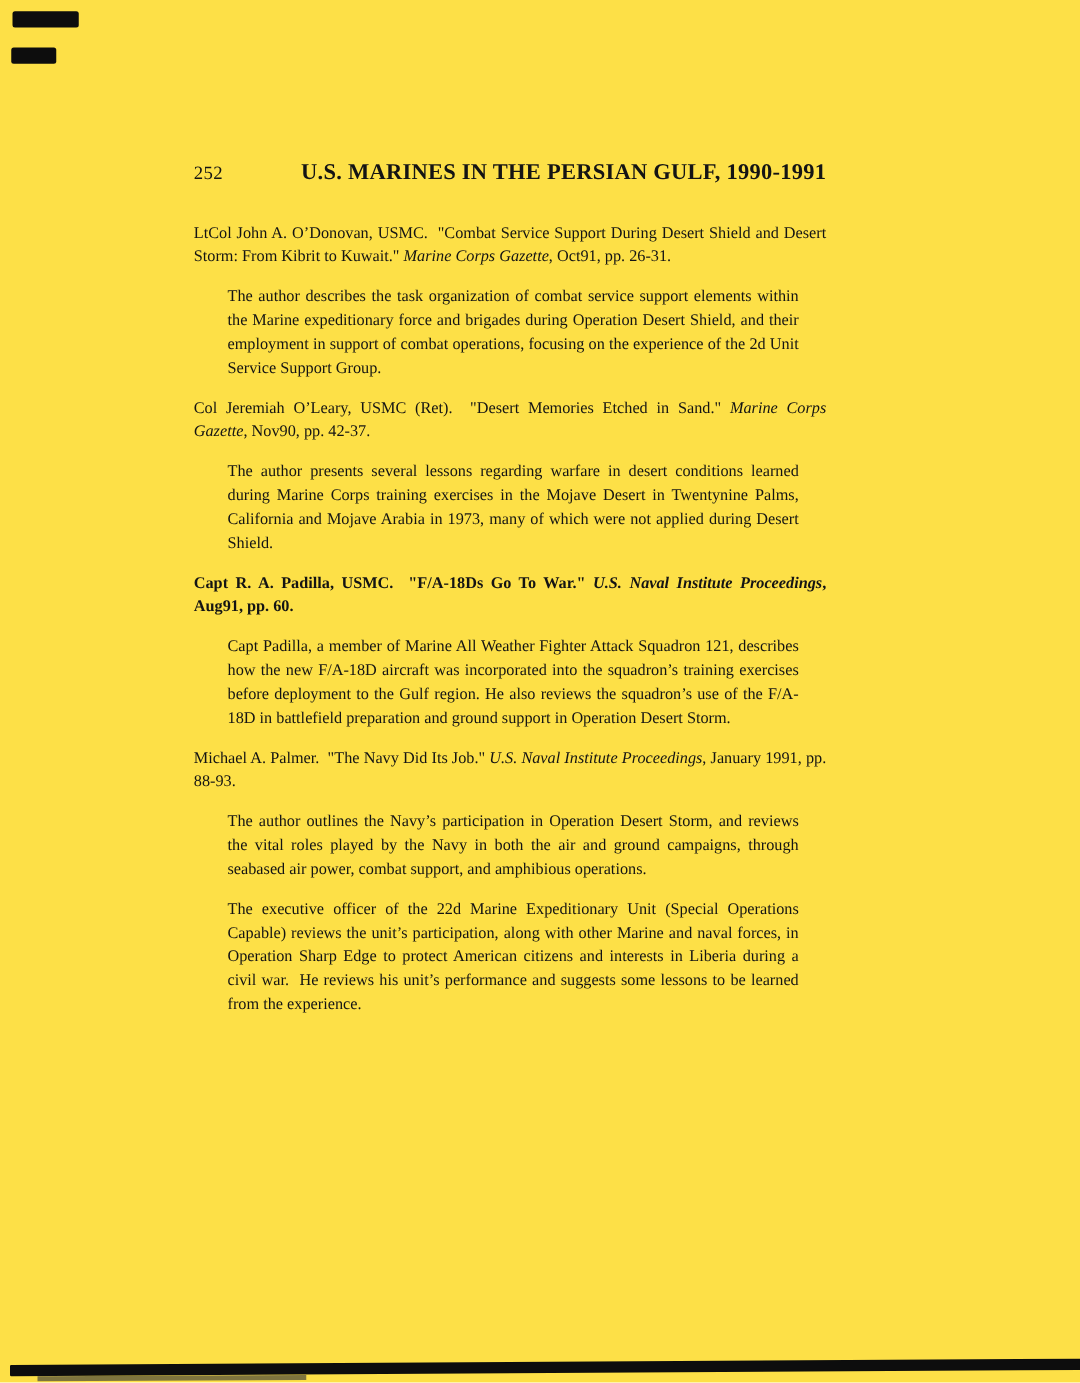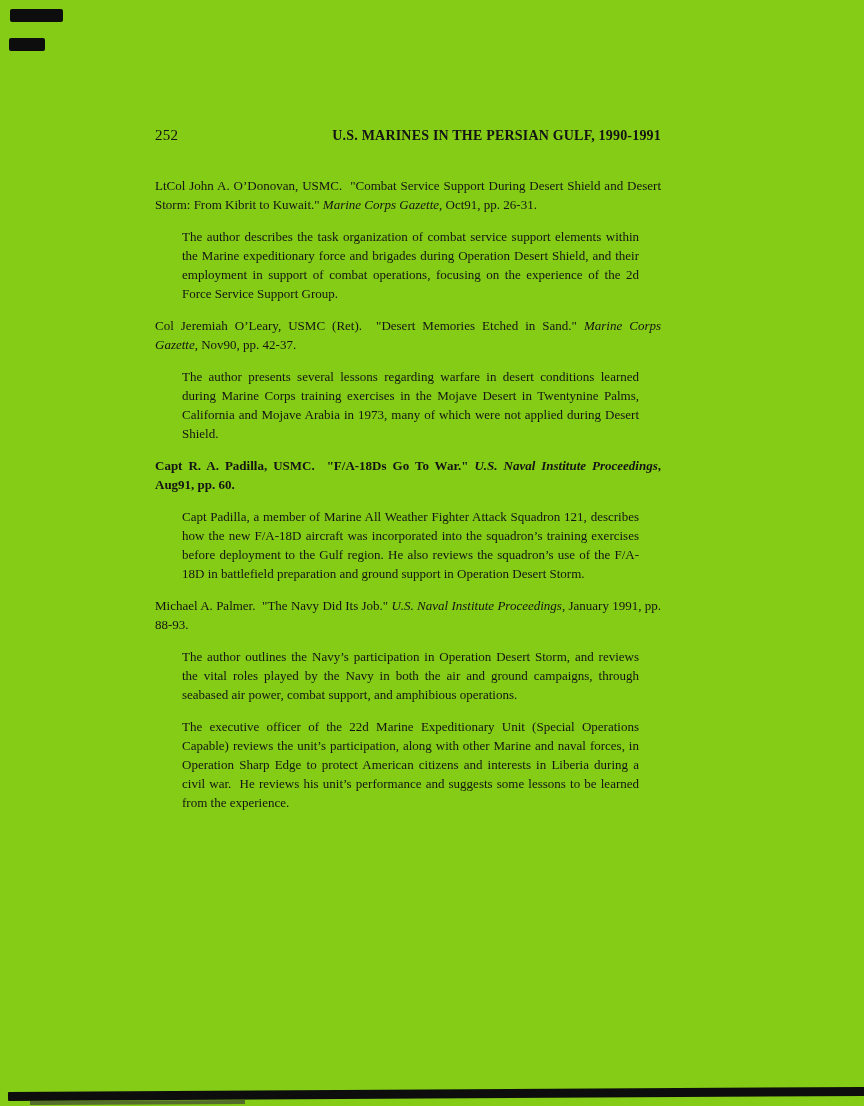--- a/index.html
+++ b/index.html
@@ -1,20 +1,20 @@
 <!DOCTYPE html>
 <html><head>
 <meta charset="utf-8">
 <style>
   html, body { margin: 0; padding: 0; background: #ffffff; }
   .page {
     position: relative;
     width: 864px;
     height: 1106px;
-    background: #84cc16;
+    background: #fde047;
     overflow: hidden;
     font-family: "Liberation Serif", "DejaVu Serif", serif;
     color: #141414;
   }
   
   .artifact { position: absolute; background: #0d0d0d; }
   .artifact-top-1 { left: 10px; top: 9px;  width: 53px; height: 13px; border-radius: 2px; }
   .artifact-top-2 { left: 9px;  top: 38px; width: 36px; height: 13px; border-radius: 2px; }
   .artifact-bottom {
     left: 8px; top: 1092px; width: 858px; height: 9px;
@@ -26,21 +26,21 @@
     background: #3a3a3a; opacity: 0.65;
     transform: rotate(-0.25deg); transform-origin: left center;
   }
   
   .header {
     position: absolute;
     left: 155px; top: 127px; width: 506px;
     display: flex; justify-content: space-between; align-items: baseline;
   }
   .page-number { font-size: 15px; letter-spacing: 0.3px; }
-  .running-header { font-size: 14px; font-weight: bold; letter-spacing: 0.2px; }
+  .running-header { font-size: 18px; font-weight: bold; letter-spacing: 0.2px; }
   
   .content {
     position: absolute;
     left: 155px; top: 176px; width: 506px;
     font-size: 13px; line-height: 19px;
   }
   .citation {
     margin: 0 0 13px 0;
     text-align: justify;
   }
@@ -60,21 +60,21 @@
   <div class="artifact artifact-top-2"></div>
 
   <div class="header">
     <span class="page-number">252</span>
     <span class="running-header">U.S. MARINES IN THE PERSIAN GULF, 1990-1991</span>
   </div>
 
   <div class="content" id="entries">
     <section class="entry">
       <p class="citation"><span>LtCol John A. O’Donovan, USMC.&nbsp; "Combat Service Support During Desert Shield and Desert Storm: From Kibrit to Kuwait." </span><span class="journal">Marine Corps Gazette</span><span>, Oct91, pp. 26-31.</span></p>
-      <p class="annotation"><span>The author describes the task organization of combat service support elements within the Marine expeditionary force and brigades during Operation Desert Shield, and their employment in support of combat operations, focusing on the experience of the 2d Force Service Support Group.</span></p>
+      <p class="annotation"><span>The author describes the task organization of combat service support elements within the Marine expeditionary force and brigades during Operation Desert Shield, and their employment in support of combat operations, focusing on the experience of the 2d Unit Service Support Group.</span></p>
     </section>
 
     <section class="entry">
       <p class="citation"><span>Col Jeremiah O’Leary, USMC (Ret).&nbsp; "Desert Memories Etched in Sand." </span><span class="journal">Marine Corps Gazette</span><span>, Nov90, pp. 42-37.</span></p>
       <p class="annotation"><span>The author presents several lessons regarding warfare in desert conditions learned during Marine Corps training exercises in the Mojave Desert in Twentynine Palms, California and Mojave Arabia in 1973, many of which were not applied during Desert Shield.</span></p>
     </section>
 
     <section class="entry bold">
       <p class="citation"><span>Capt R. A. Padilla, USMC.&nbsp; "F/A-18Ds Go To War." </span><span class="journal">U.S. Naval Institute Proceedings</span><span>, Aug91, pp. 60.</span></p>
       <p class="annotation"><span>Capt Padilla, a member of Marine All Weather Fighter Attack Squadron 121, describes how the new F/A-18D aircraft was incorporated into the squadron’s training exercises before deployment to the Gulf region. He also reviews the squadron’s use of the F/A-18D in battlefield preparation and ground support in Operation Desert Storm.</span></p>

